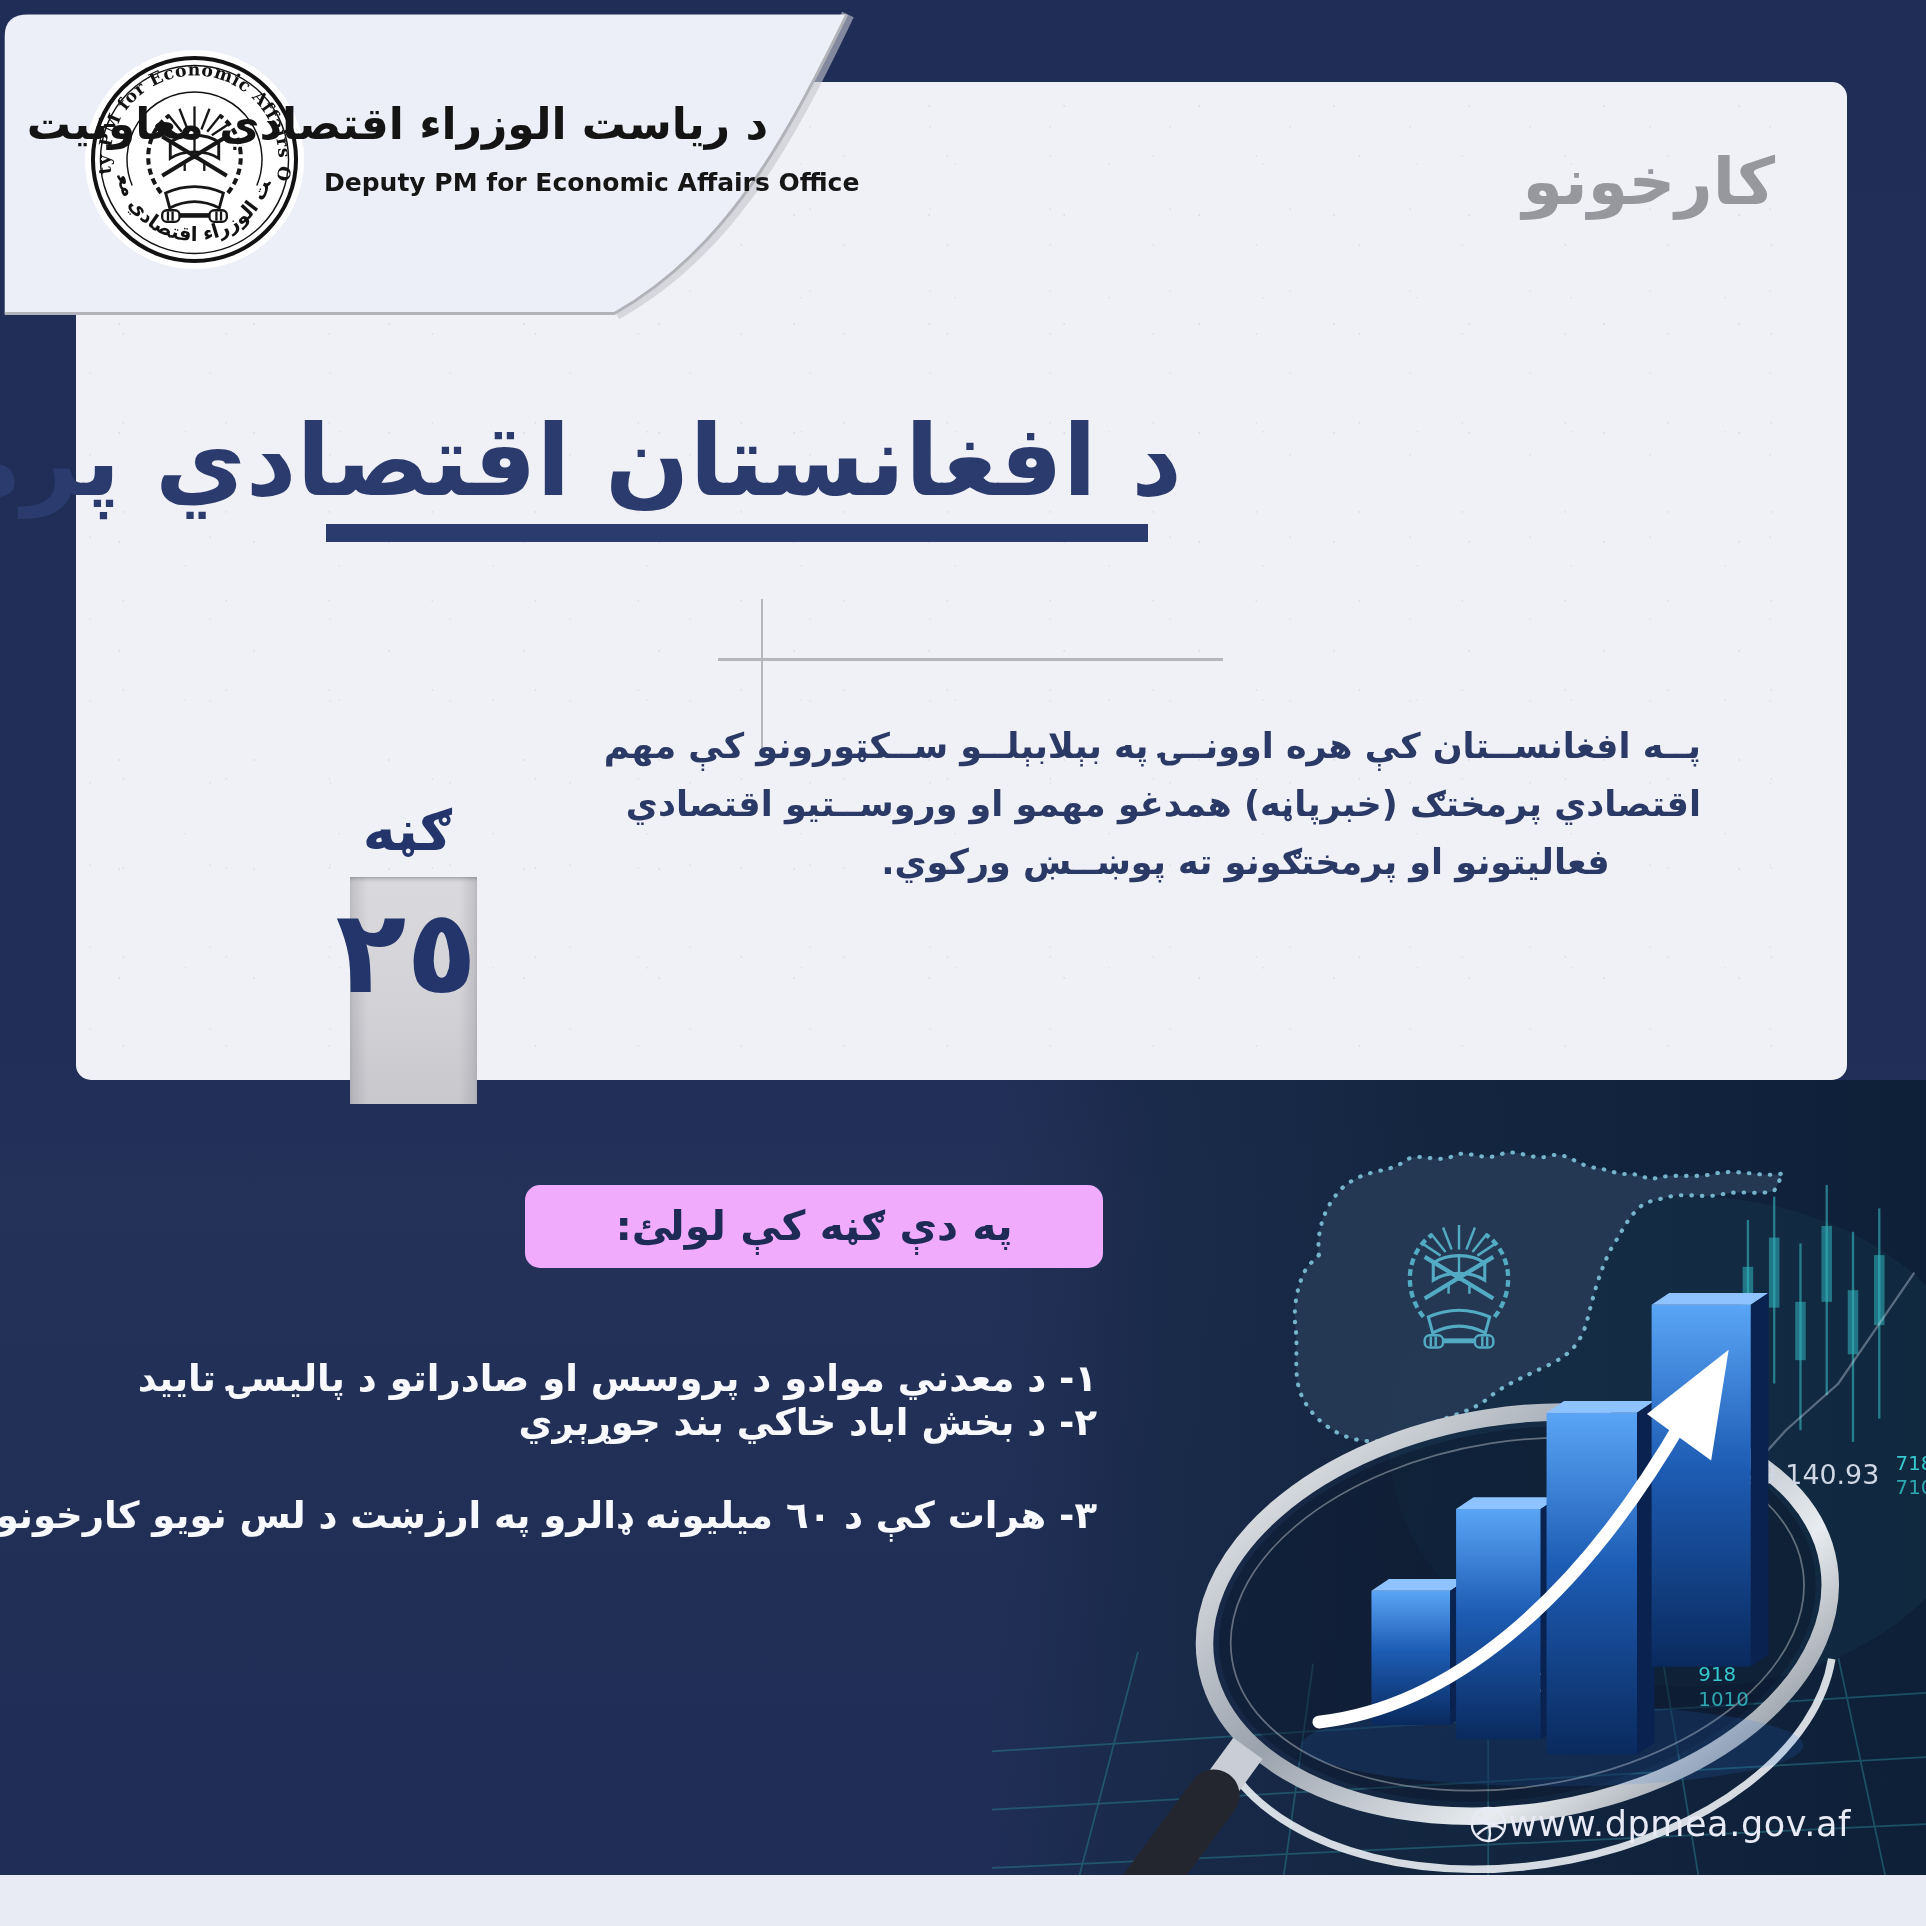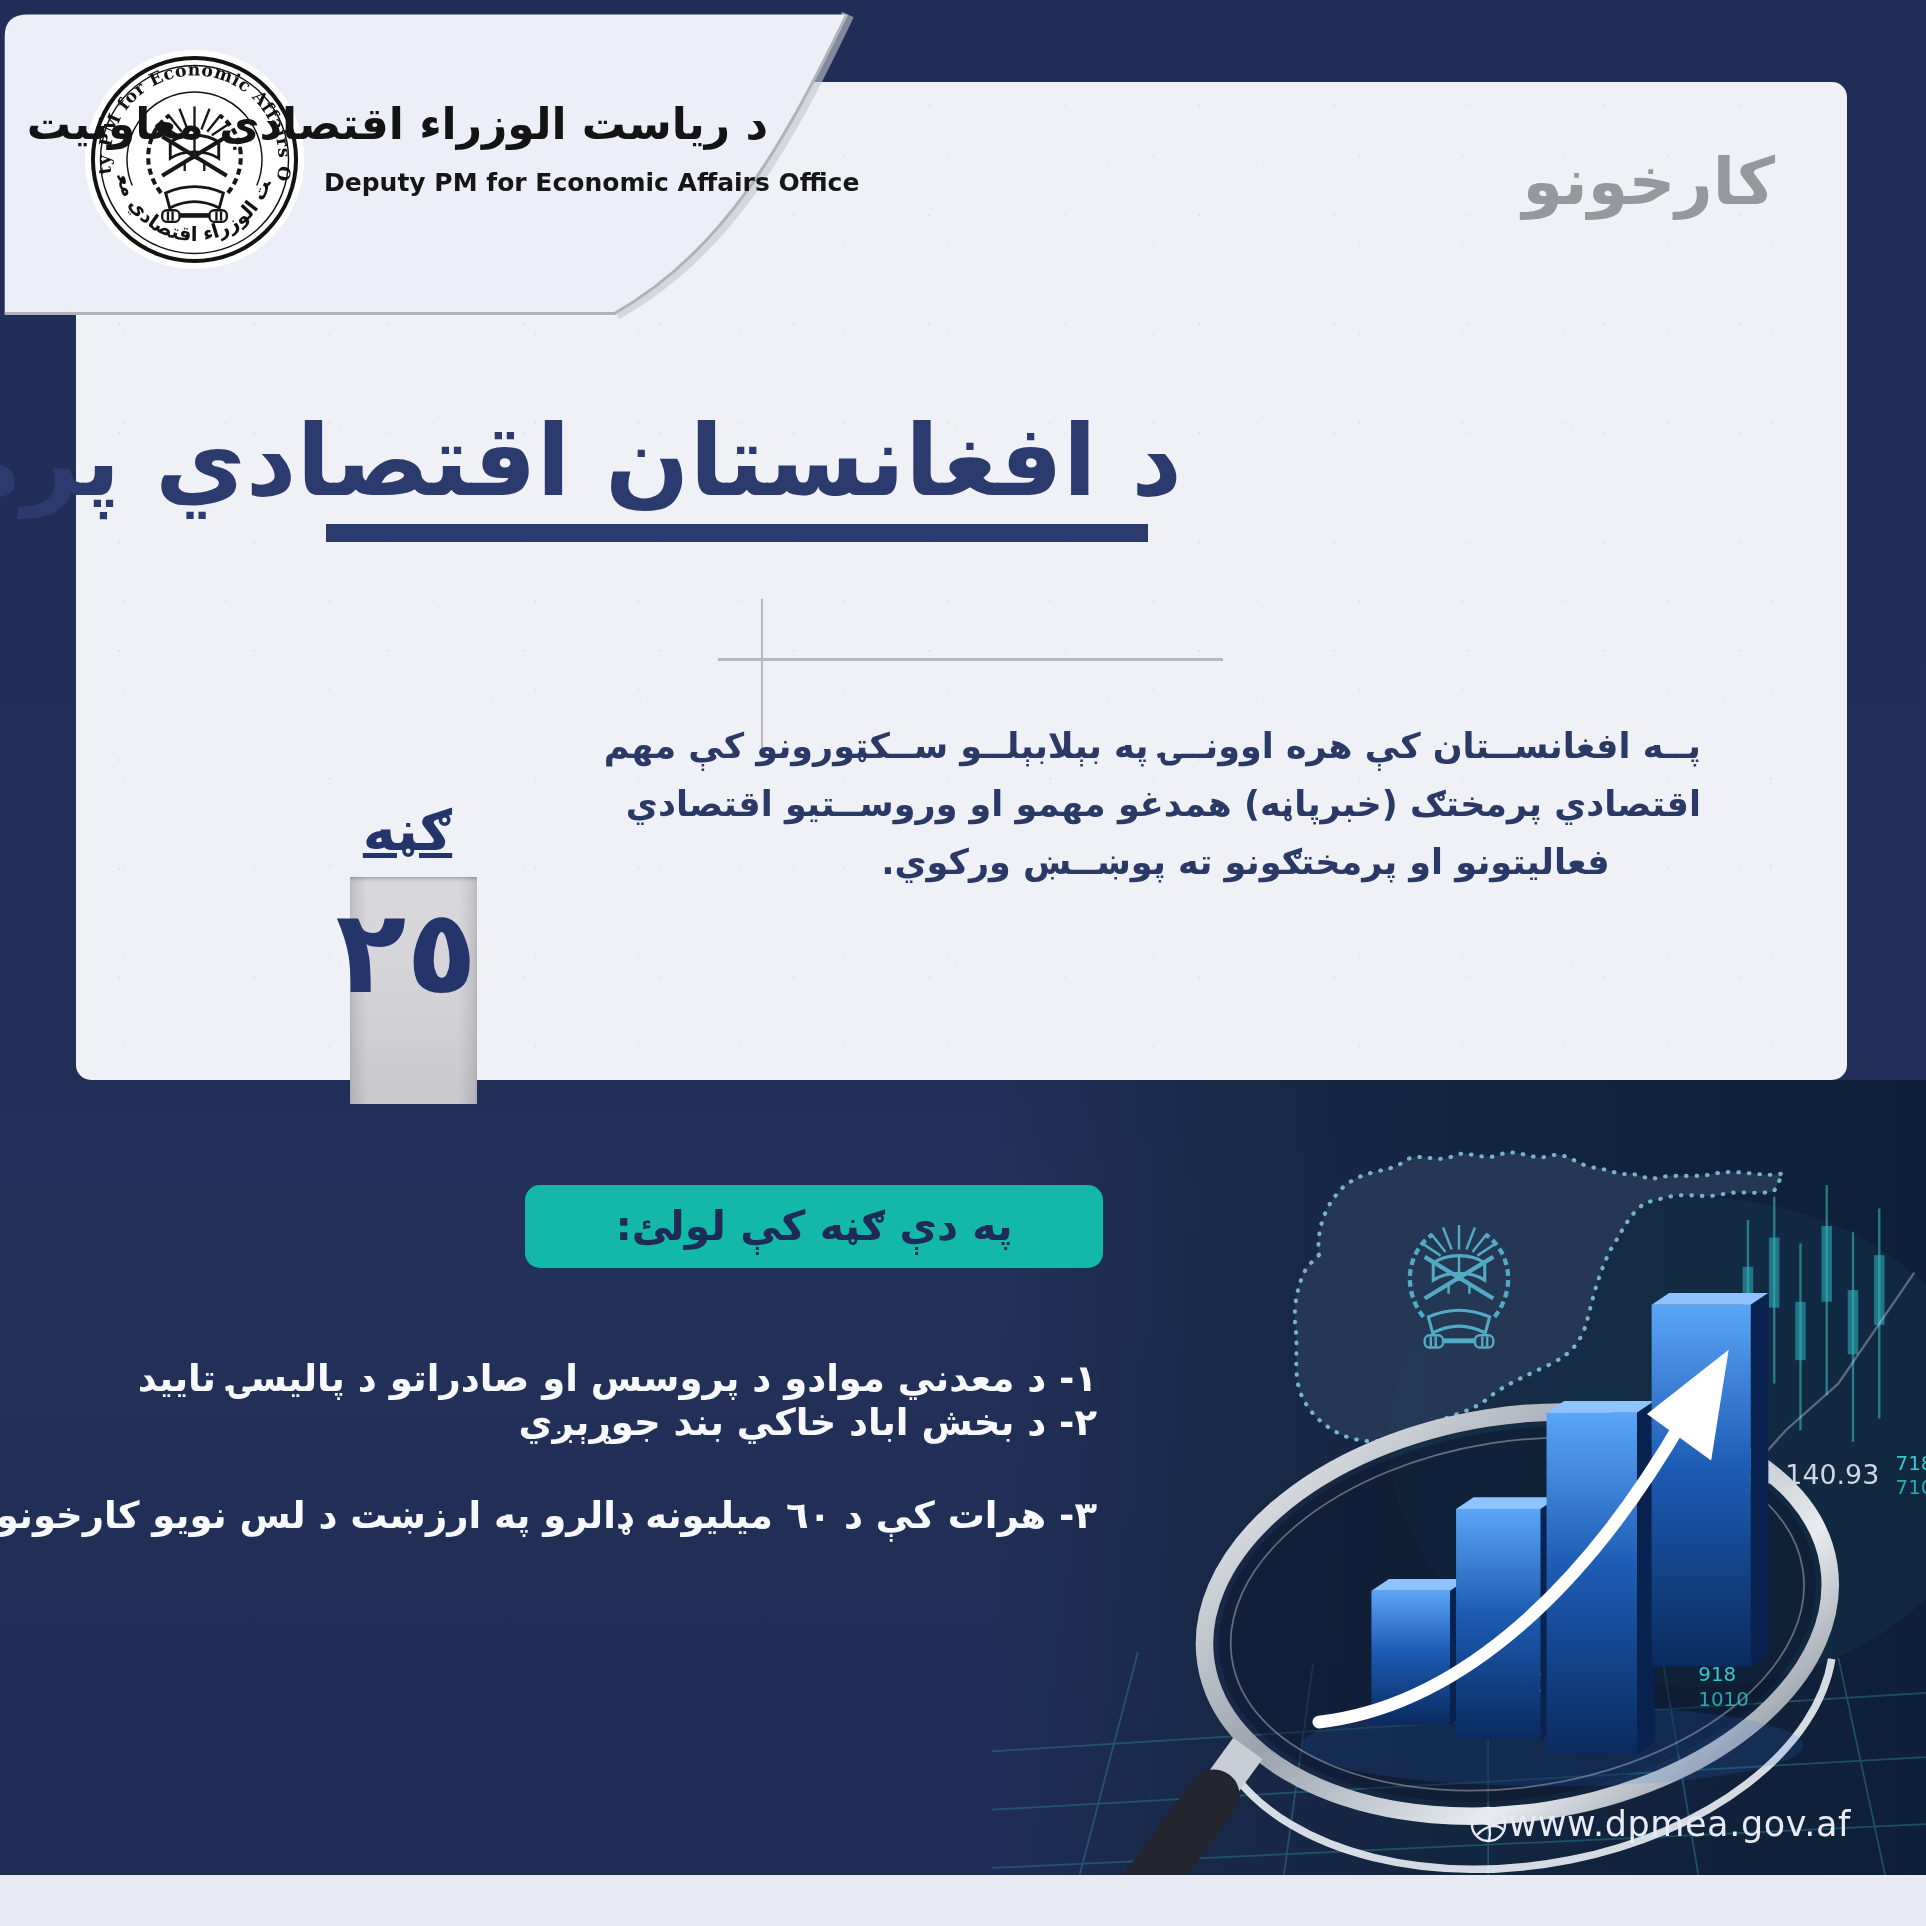--- a/index.html
+++ b/index.html
@@ -44,36 +44,36 @@
   .title-underline{left:326px;top:524px;width:822px;height:17.5px;background:#2b3b6d;z-index:4;}
   .rule-h{left:718px;top:658px;width:505px;height:2.9px;background:#b6b7bc;z-index:4;}
   .rule-v{left:761px;top:599px;width:2.3px;height:156px;background:#b6b7bc;z-index:4;}
 
   .paragraph{
     right:225px;top:717px;width:911px;z-index:5;direction:rtl;text-align:center;
     font-size:35px;font-weight:bold;color:#2a3965;line-height:58px;white-space:nowrap;
   }
   .issue-label{
     left:339px;top:798px;width:137px;z-index:4;text-align:center;direction:rtl;
-    font-size:56px;font-weight:bold;color:#24356b;text-decoration:underline;
+    font-size:56px;font-weight:bold;color:#24356b;
   }
   .issue-col{
     left:350px;top:877px;width:127px;height:227px;z-index:4;text-align:center;
     background:
       linear-gradient(90deg, rgba(120,120,128,.28) 0%, rgba(120,120,128,0) 14%, rgba(120,120,128,0) 86%, rgba(120,120,128,.28) 100%),
       linear-gradient(180deg,#dadade 0%,#d2d2d7 55%,#c7c7cc 100%);
     box-shadow:inset 0 3.5px 4.7px -2.3px rgba(90,90,95,.55);
   }
   .issue-num{
     margin-top:10.5px;font-size:116px;font-weight:bold;color:#24356b;direction:rtl;line-height:1.1;
   }
 
   
   .contents-box{
-    left:525px;top:1185px;width:578px;height:83px;border-radius:15px;background:#14b8a6;z-index:6;
+    left:525px;top:1185px;width:578px;height:83px;border-radius:15px;background:#f0abfc;z-index:6;
     text-align:center;line-height:83px;direction:rtl;
     font-size:41px;font-weight:bold;color:#1d2b56;white-space:nowrap;
   }
   .toc-item{
     right:829px;z-index:6;direction:rtl;text-align:right;white-space:nowrap;
     font-size:37px;font-weight:bold;color:#f8f9fd;
   }
   .toc-item.i1{top:1357px;text-align:right;}
   .toc-item.i2{top:1401px;}
   .toc-item.i3{top:1494px;}

